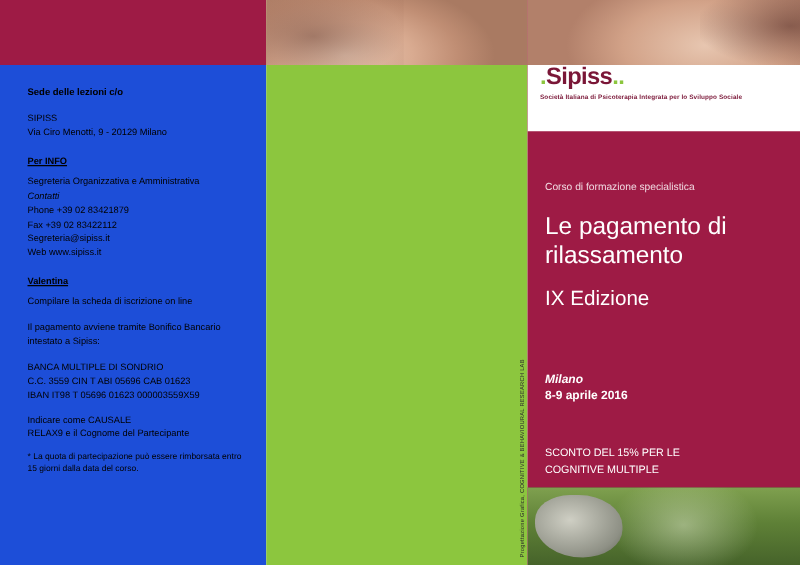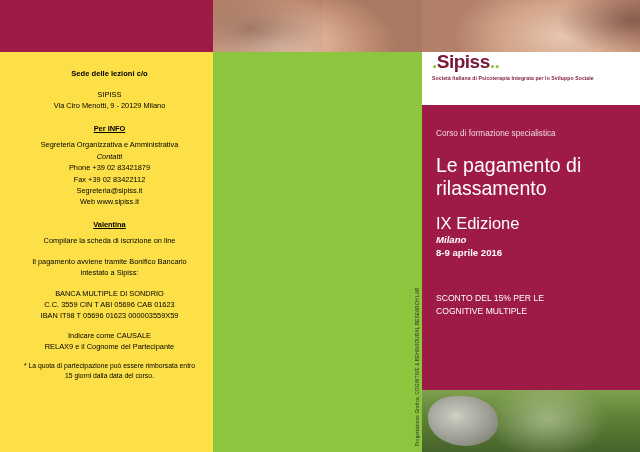--- a/index.html
+++ b/index.html
@@ -36,27 +36,26 @@
     width: 213px;
     height: 52px;
     background: #9e1b45;
   }
   .left-body {
     position: absolute;
     left: 0;
     top: 52px;
     width: 213px;
     height: 400px;
-    background: #fde047;
+    background: #1d4ed8;
     padding: 16px 16px 16px 22px;
     box-sizing: border-box;
     color: #000000;
     font-size: 7.4px;
     line-height: 1.55;
-    text-align: center;
   }
   .left-body .hdr {
     font-weight: bold;
     font-size: 7.6px;
     margin-bottom: 9px;
   }
   .left-body .blk {
     margin-bottom: 9px;
   }
   .left-body .line {
@@ -272,37 +271,38 @@
     font-weight: bold;
     letter-spacing: 0.1px;
   }
   .right-body {
     position: absolute;
     left: 0;
     top: 105px;
     width: 218px;
     height: 347px;
     box-sizing: border-box;
-    padding: 24px 12px 0 14px;
+    padding: 40px 12px 0 14px;
     color: #ffffff;
   }
   .course-kicker {
     font-size: 8.2px;
     color: #f0d8e0;
     margin-bottom: 16px;
   }
   .course-title {
     font-size: 19.5px;
     line-height: 1.18;
     color: #ffffff;
     margin-bottom: 14px;
   }
   .course-edition {
     font-size: 16.5px;
     color: #ffffff;
+    margin-bottom: 48px;
   }
   .city {
     font-size: 9.6px;
     font-weight: bold;
     color: #ffffff;
     line-height: 1.45;
     font-style: italic;
   }
   .dates {
     font-size: 9.6px;

